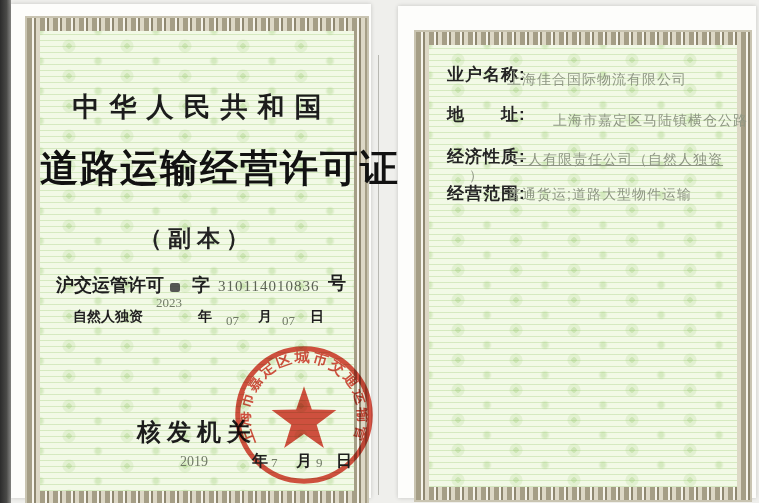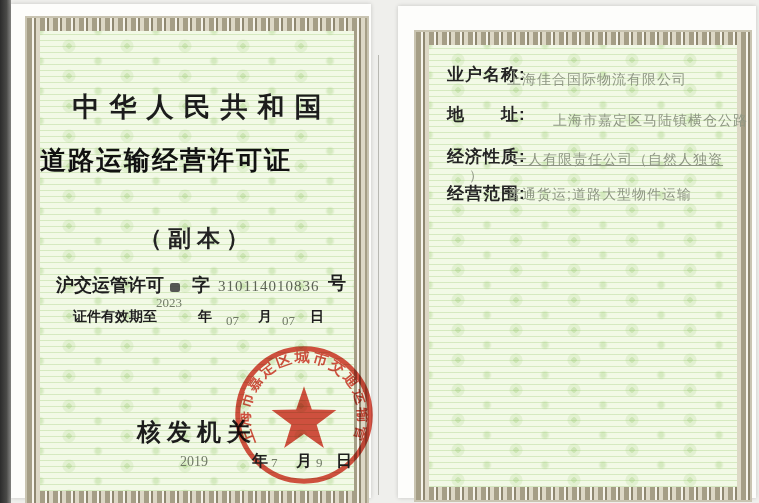--- a/index.html
+++ b/index.html
@@ -21,21 +21,21 @@
     background-image:
       repeating-linear-gradient(0deg, rgba(146,198,103,.30) 0 1px, transparent 1px 6px),
       radial-gradient(circle, rgba(146,198,103,.38) 0 2.5px, rgba(146,198,103,.16) 3px 6px, transparent 7px),
       radial-gradient(circle, rgba(146,198,103,.30) 0 2px, transparent 5px);
     background-size:auto, 58px 30px, 58px 30px;
     background-position:0 0, 0 0, 29px 15px;}
   .t{position:absolute;white-space:nowrap;}
   
   .country{left:0;right:0;top:58px;text-align:center;font-family:"Liberation Serif",serif;
            font-size:27px;font-weight:600;letter-spacing:10px;color:#1c1c1c;text-indent:10px;}
-  .main-title{left:0;right:0;top:112px;font-size:26px;font-weight:900;
+  .main-title{left:0;right:0;top:112px;text-align:center;font-size:38px;font-weight:900;
               letter-spacing:2px;color:#111;}
   .subtitle{left:0;right:0;top:192px;text-align:center;font-family:Liberation Sans, sans-serif;
             font-size:23px;font-weight:600;letter-spacing:6px;color:#222;}
   .lic{font-size:18px;font-weight:700;color:#1e1e1e;}
   .num{font-family:"Liberation Serif",serif;color:#5d6456;font-weight:400;}
   .faded{color:#707a66;}
   .redact{position:absolute;width:10px;height:9px;background:#3a3a38;border-radius:2px;opacity:.85;}
   .issuer{font-size:24px;font-weight:700;letter-spacing:6px;color:#1c1c1c;}
   .stamp{position:absolute;left:192px;top:312px;width:144px;height:144px;opacity:.88;
          mix-blend-mode:multiply;}
@@ -59,21 +59,21 @@
         <div class="t main-title">道路运输经营许可证</div>
 
         <div class="t subtitle">（副本）</div>
 
         <span class="t lic" style="left:16px;top:242px;">沪交运管许可</span>
         <span class="redact" style="left:130px;top:252px;"></span>
         <span class="t lic" style="left:152px;top:242px;">字</span>
         <span class="t num" style="left:178px;top:247px;font-size:15px;letter-spacing:1px;text-align:right;">310114010836</span>
         <span class="t lic" style="left:288px;top:240px;">号</span>
 
-        <span class="t lic" style="left:33px;top:277px;font-size:14px;">证件有效期至</span>
+        <span class="t lic" style="left:33px;top:277px;font-size:14px;">自然人独资</span>
         <span class="t num faded" style="left:116px;top:264px;font-size:13px;">2023</span>
         <span class="t lic" style="left:158px;top:277px;font-size:14px;">年</span>
         <span class="t num faded" style="left:186px;top:282px;font-size:13px;">07</span>
         <span class="t lic" style="left:218px;top:277px;font-size:14px;">月</span>
         <span class="t num faded" style="left:242px;top:282px;font-size:13px;">07</span>
         <span class="t lic" style="left:270px;top:277px;font-size:14px;">日</span>
 
         <span class="t issuer" style="left:0;right:0;top:385px;text-align:center;">核发机关</span>
 
         <svg class="stamp" viewBox="0 0 200 200">

